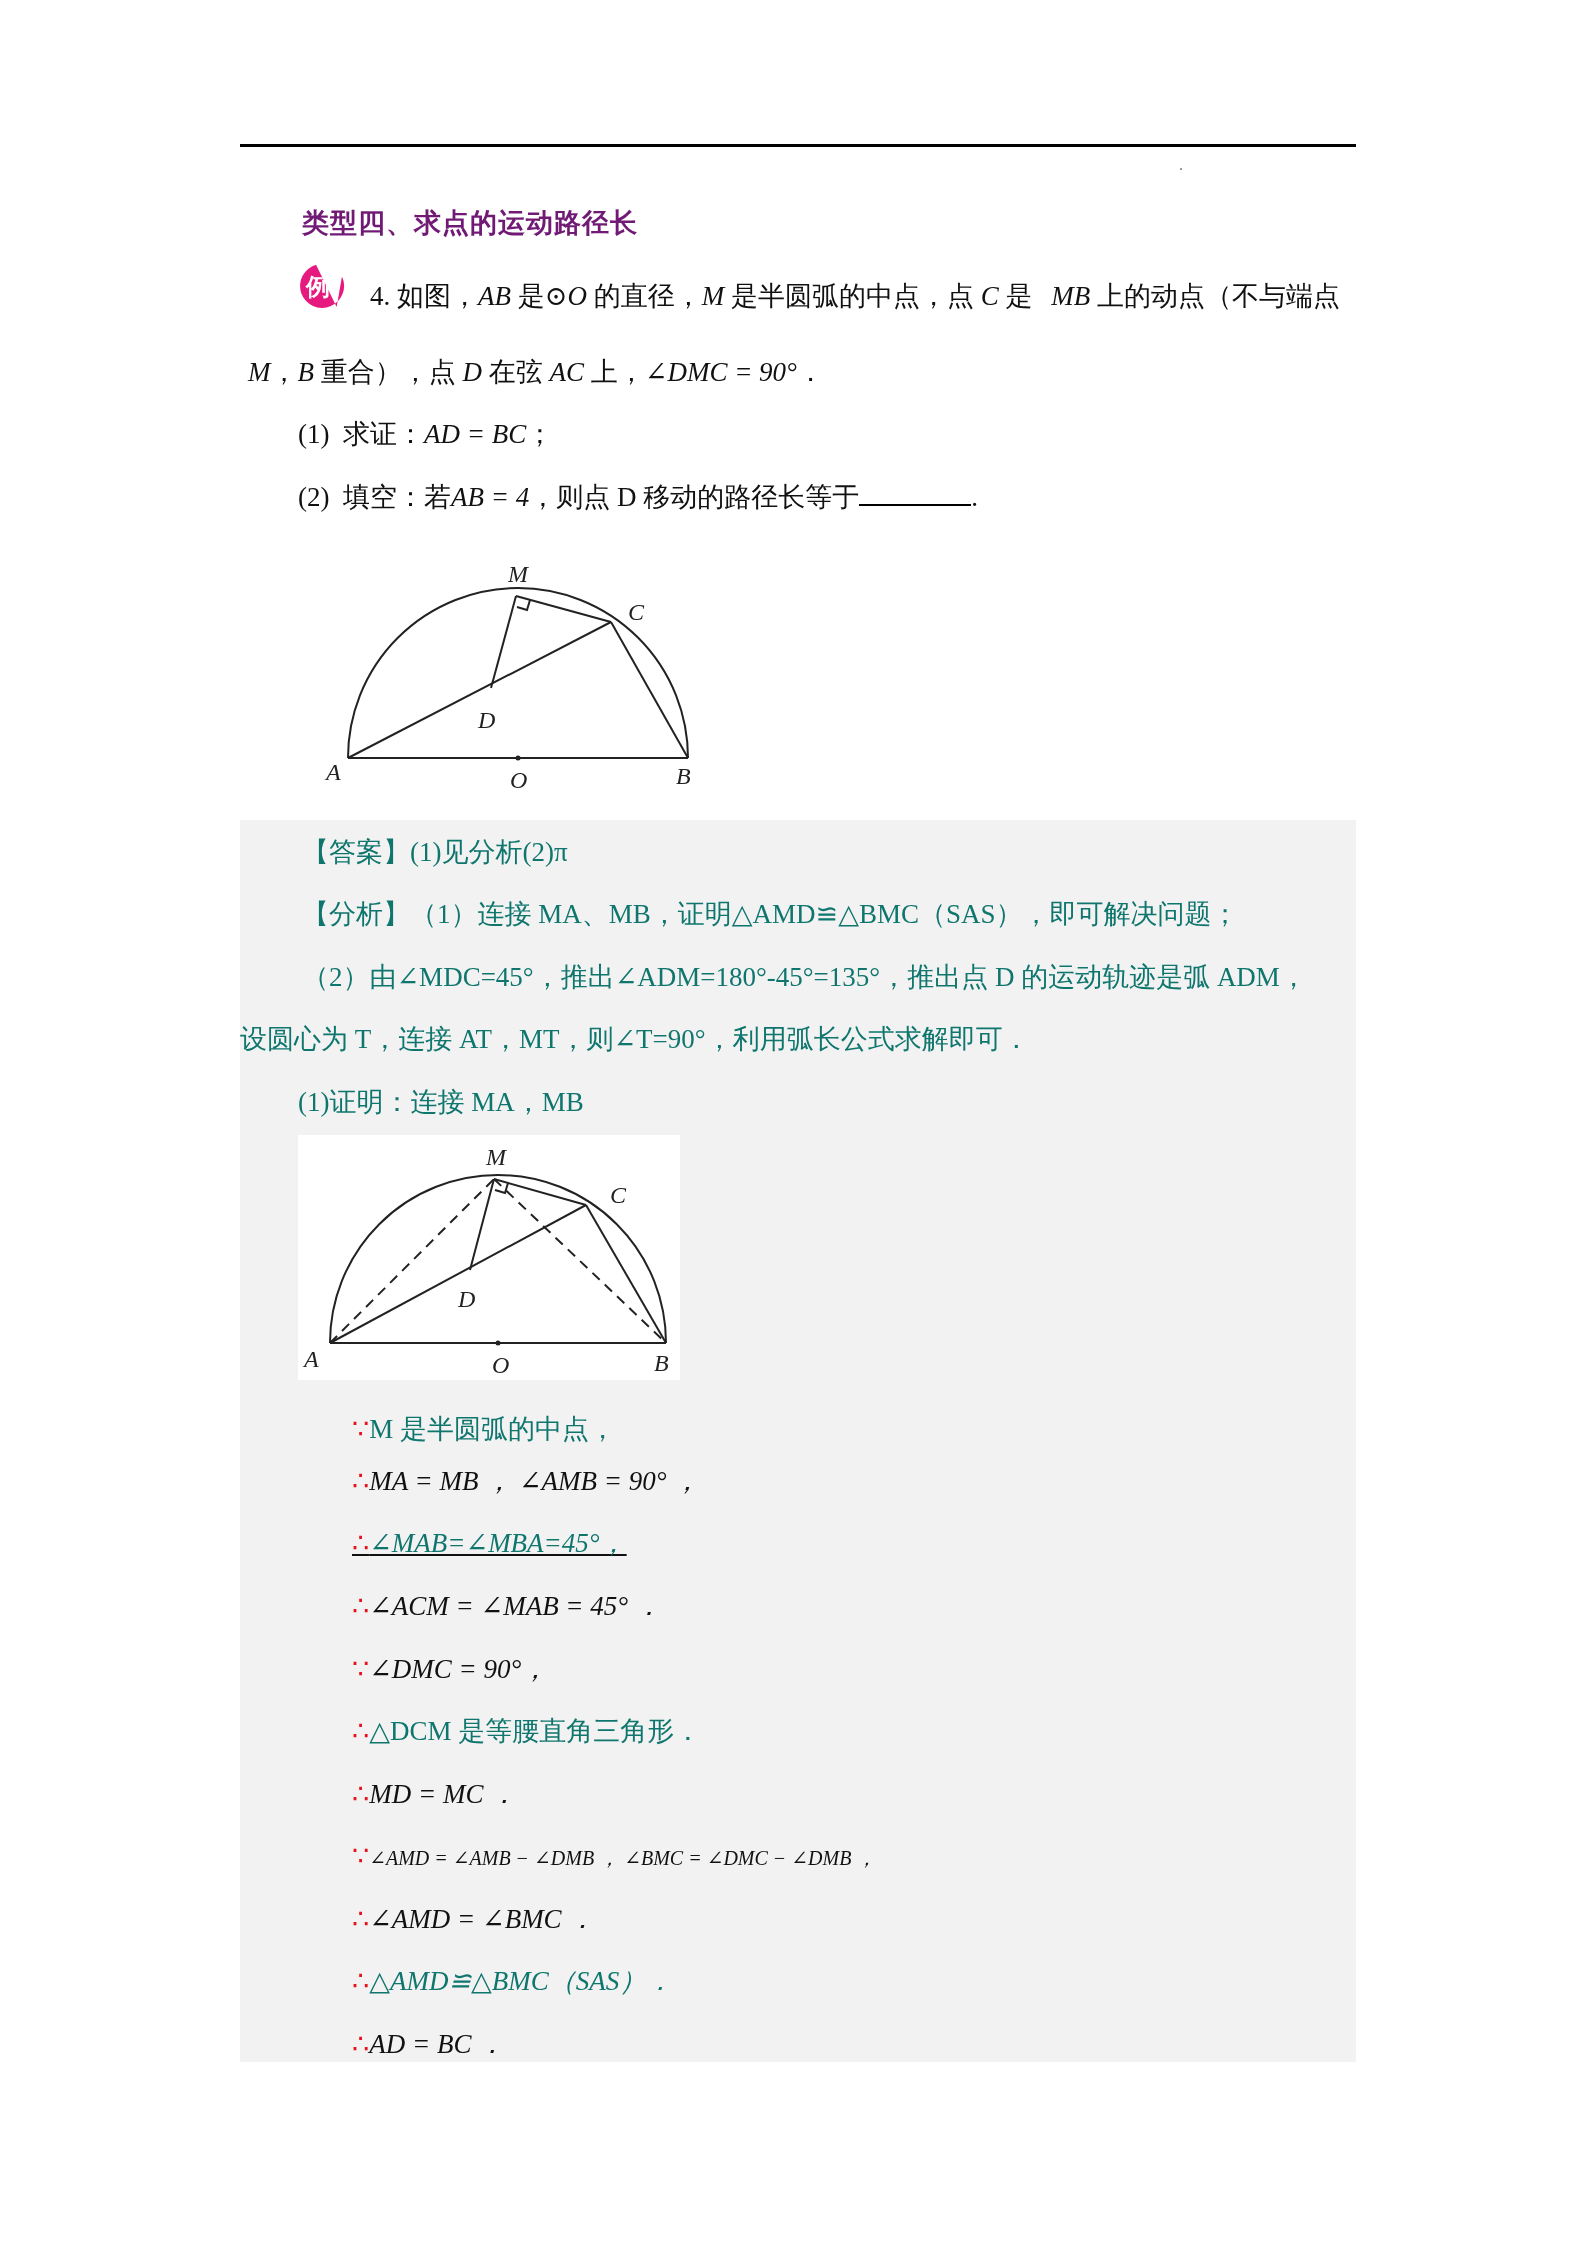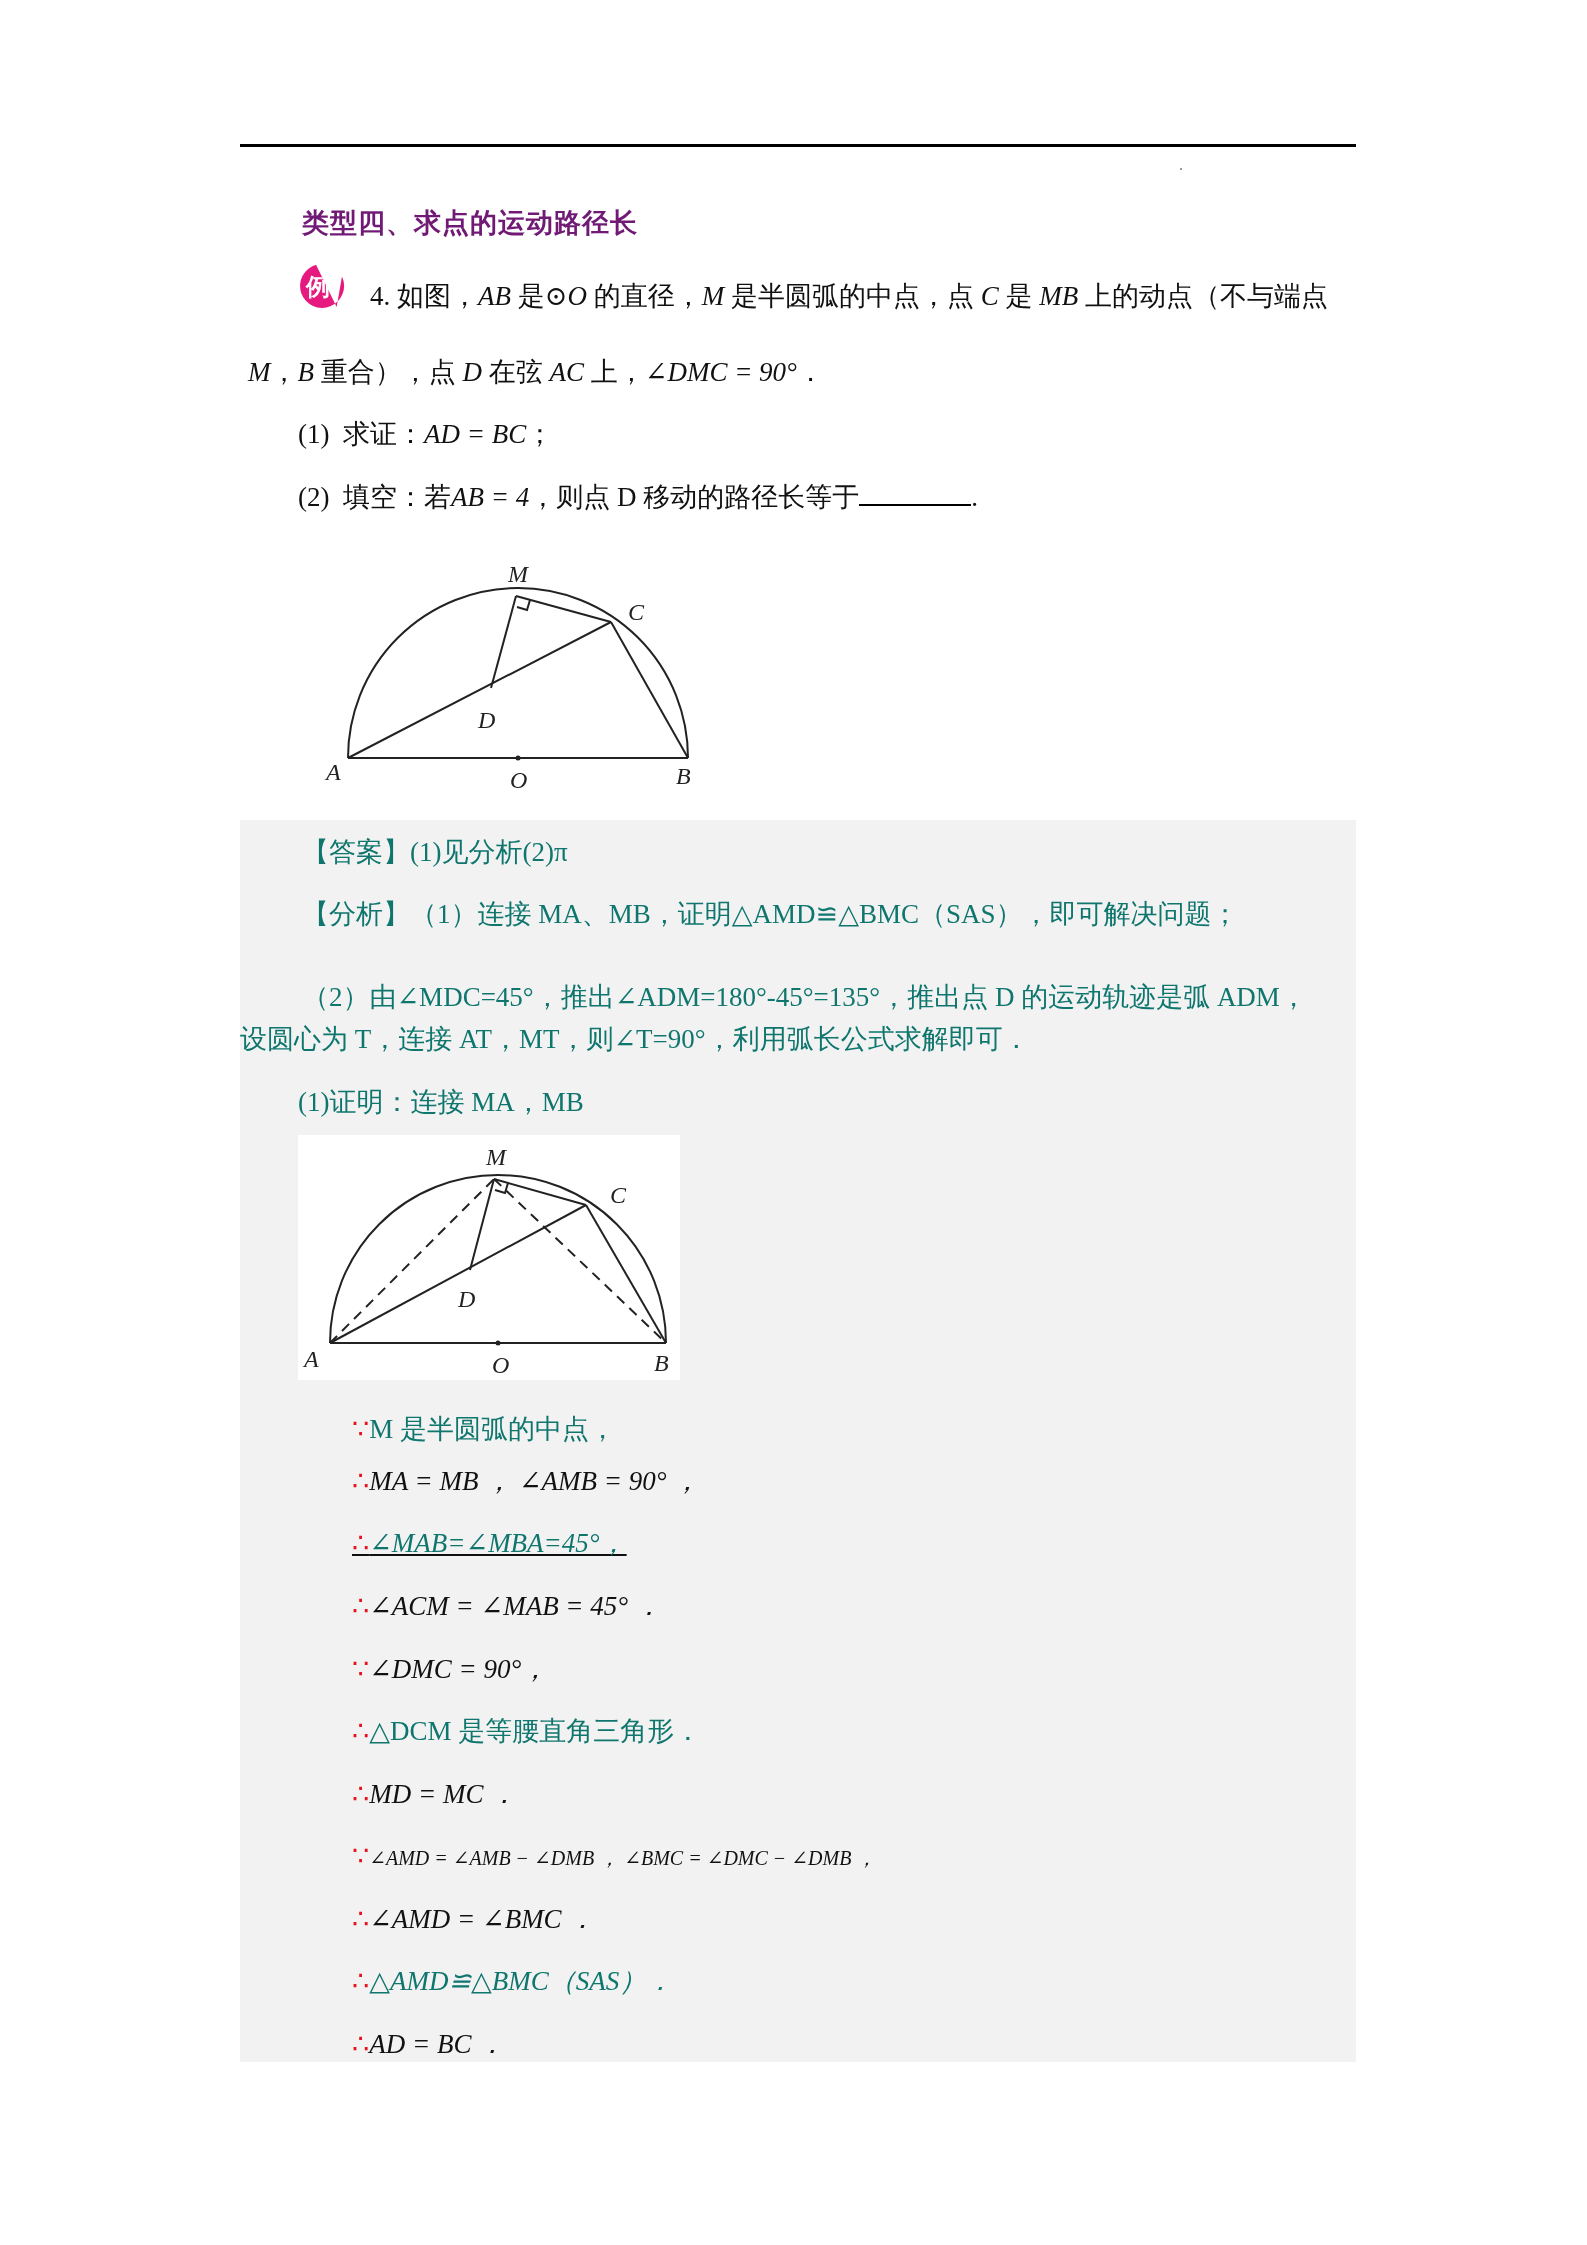--- a/index.html
+++ b/index.html
@@ -10,27 +10,27 @@
   .section-title { position:absolute; left:302px; top:205px; font-family:"DejaVu Sans","Liberation Sans",sans-serif;
                    font-weight:bold; font-size:27px; color:#701a75; letter-spacing:1px; }
   .line { position:absolute; font-size:27px; white-space:nowrap; line-height:40px; }
   i.m { font-style:italic; }
   .badge { position:absolute; left:297px; top:262px; width:50px; height:50px; }
   .q1 { left:370px; top:276px; }
   .q2 { left:240px; top:352px;margin-left:8px; }
   .q3 { left:298px; top:414px; }
   .q4 { left:298px; top:477px; }
   .blank { display:inline-block; width:112px; border-bottom:2px solid #000; height:26px; vertical-align:baseline; }
-  .arc-mb { position:relative; display:inline-block; }
+  .arc-mb { position:relative; display:inline-block;margin-left:12px; }
   .fig1 { position:absolute; left:318px; top:548px; width:430px; height:250px; }
   .answer-box { position:absolute; left:240px; top:820px; width:1116px; height:1242px; background:#f2f2f2; }
   .red { color:#0f766e; }
   .a1 { left:302px; top:832px; }
   .a2 { left:302px; top:894px; }
-  .a3 { left:302px; top:957px;margin-top:20px; }
+  .a3 { left:302px; top:957px; }
   .a4 { left:240px; top:1019px; }
   .a5 { left:298px; top:1082px; }
   .fig2 { position:absolute; left:298px; top:1135px; width:382px; height:245px; background:#fff; }
   .p { left:352px; }
   .dots { color:#e8121c; font-style:normal; }
 </style>
 </head>
 <body>
 
 <div class="top-rule"></div>

